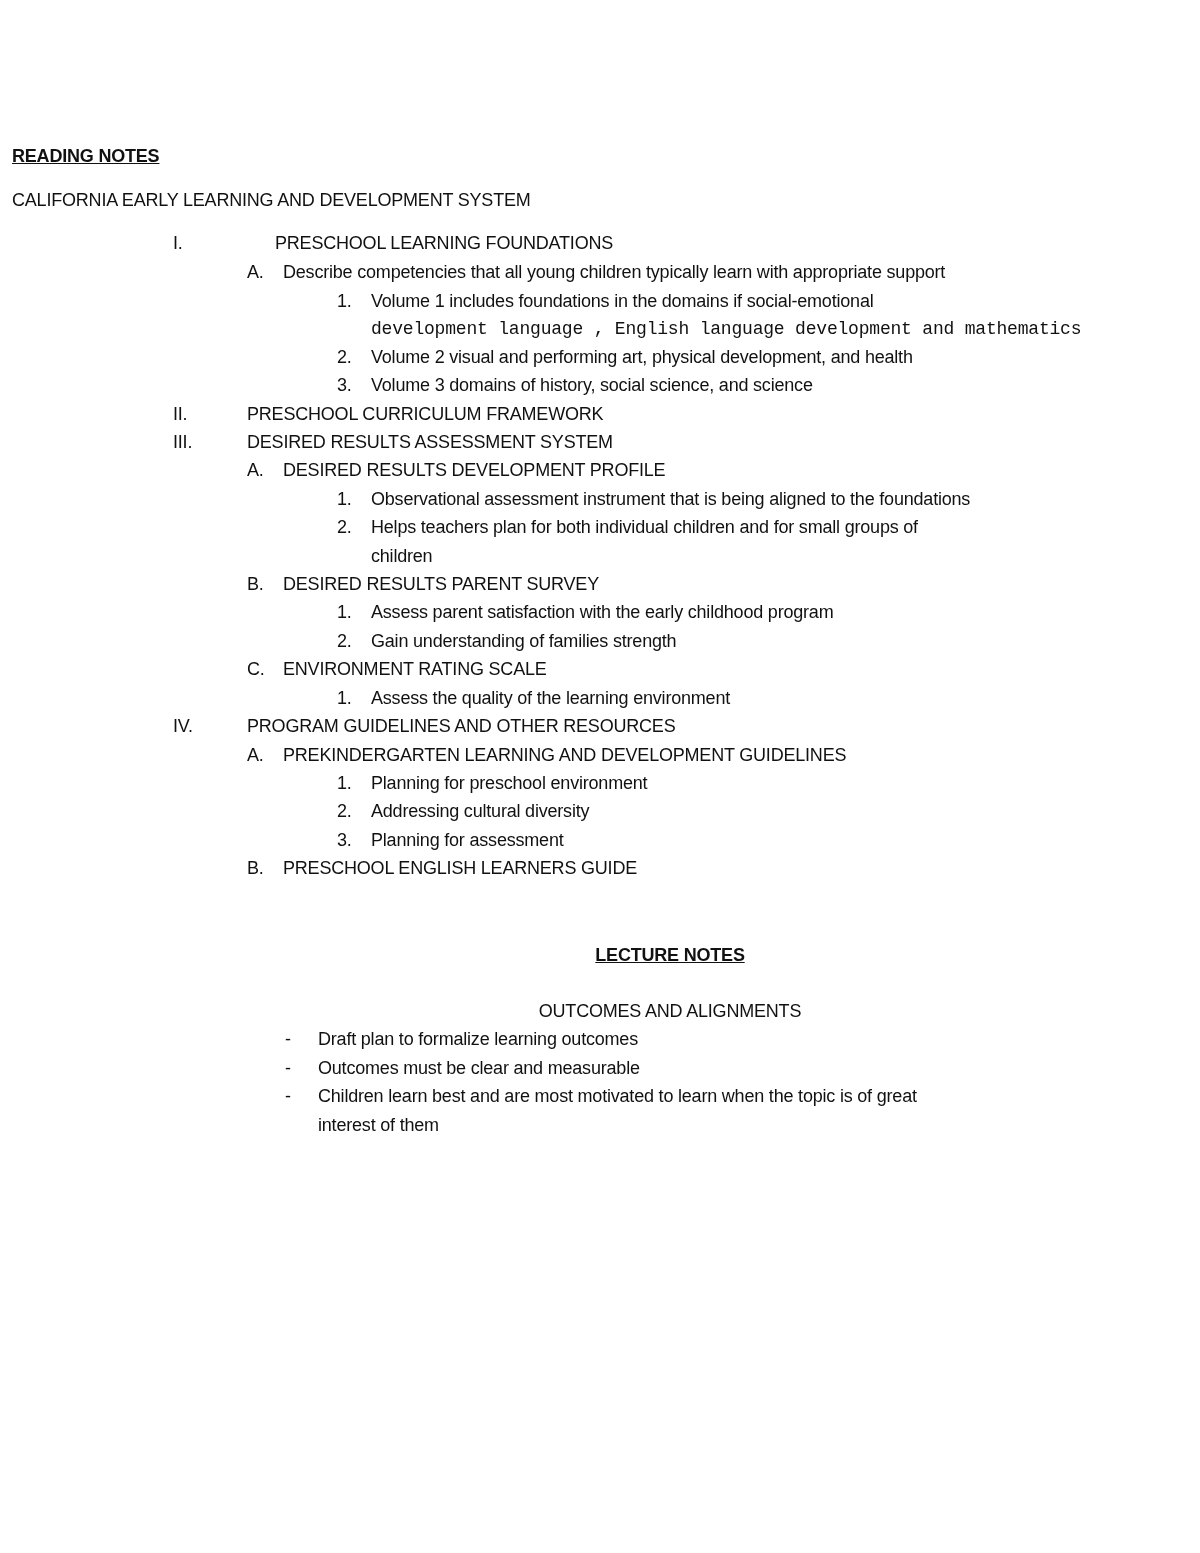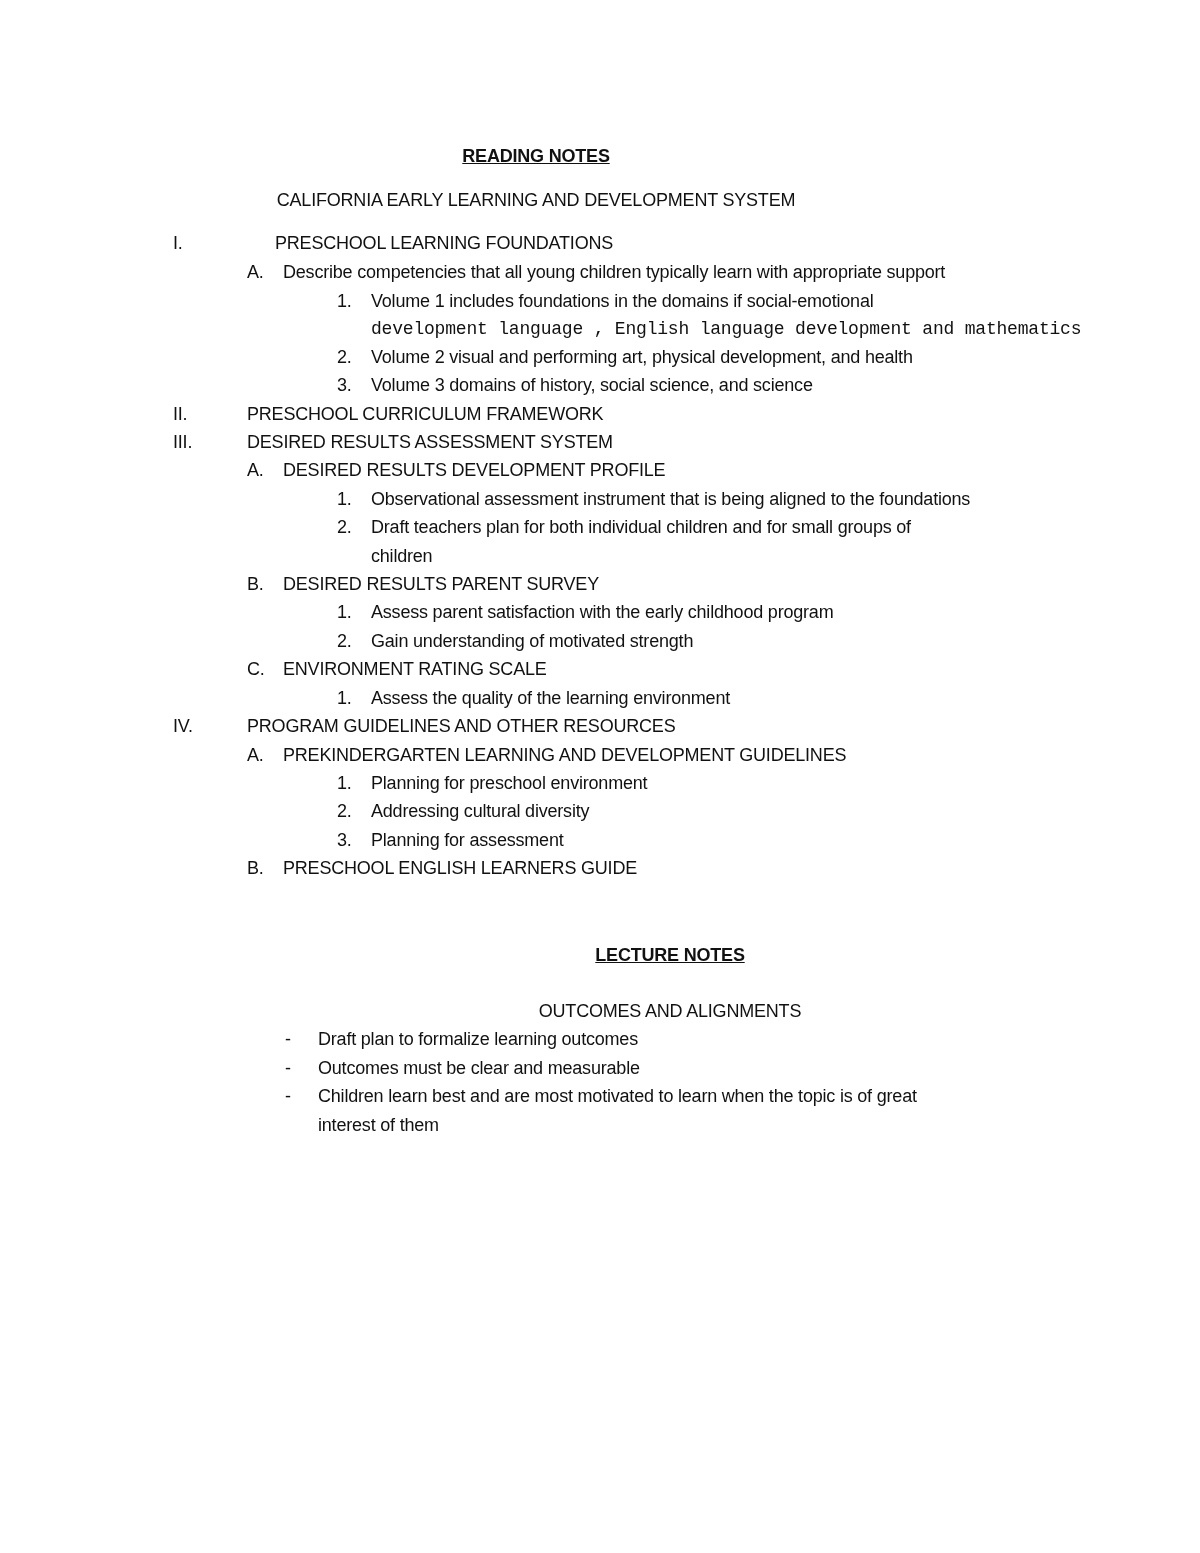--- a/index.html
+++ b/index.html
@@ -4,21 +4,21 @@
   <style>
     html, body { margin: 0; padding: 0; background: #ffffff; }
     body {
       width: 1200px; height: 1553px; position: relative; overflow: hidden;
       font-family: "Liberation Sans", "DejaVu Sans", sans-serif;
       color: #111111;
       font-size: 18px;
       letter-spacing: -0.2px;
     }
     .line { position: absolute; white-space: nowrap; line-height: 22px; }
-    .center { left: 0; width: 1072px; text-align: center; }
+    .center { left: 12px; width: 1072px; }
     .ul { text-decoration: underline; }
   </style>
 </head>
 <body>
 
 <div class="line center ul" style="top:145px;font-weight:bold;">READING NOTES</div>
 <div class="line center" style="top:189px;">CALIFORNIA EARLY LEARNING AND DEVELOPMENT SYSTEM</div>
 
 <div class="line" style="top:232px;left:173px;">I.</div>
 <div class="line" style="top:232px;left:247px;margin-left:28px;">PRESCHOOL LEARNING FOUNDATIONS</div>
@@ -35,29 +35,29 @@
 <div class="line" style="top:403px;left:173px;">II.</div>
 <div class="line" style="top:403px;left:247px;">PRESCHOOL CURRICULUM FRAMEWORK</div>
 
 <div class="line" style="top:431px;left:173px;">III.</div>
 <div class="line" style="top:431px;left:247px;">DESIRED RESULTS ASSESSMENT SYSTEM</div>
 <div class="line" style="top:459px;left:247px;">A.</div>
 <div class="line" style="top:459px;left:283px;">DESIRED RESULTS DEVELOPMENT PROFILE</div>
 <div class="line" style="top:488px;left:337px;">1.</div>
 <div class="line" style="top:488px;left:371px;">Observational assessment instrument that is being aligned to the foundations</div>
 <div class="line" style="top:516px;left:337px;">2.</div>
-<div class="line" style="top:516px;left:371px;">Draft teachers plan for both individual children and for small groups of</div>
+<div class="line" style="top:516px;left:371px;">Helps teachers plan for both individual children and for small groups of</div>
 <div class="line" style="top:545px;left:371px;">children</div>
 
 <div class="line" style="top:573px;left:247px;">B.</div>
 <div class="line" style="top:573px;left:283px;">DESIRED RESULTS PARENT SURVEY</div>
 <div class="line" style="top:601px;left:337px;">1.</div>
 <div class="line" style="top:601px;left:371px;">Assess parent satisfaction with the early childhood program</div>
 <div class="line" style="top:630px;left:337px;">2.</div>
-<div class="line" style="top:630px;left:371px;">Gain understanding of motivated strength</div>
+<div class="line" style="top:630px;left:371px;">Gain understanding of families strength</div>
 
 <div class="line" style="top:658px;left:247px;">C.</div>
 <div class="line" style="top:658px;left:283px;">ENVIRONMENT RATING SCALE</div>
 <div class="line" style="top:687px;left:337px;">1.</div>
 <div class="line" style="top:687px;left:371px;">Assess the quality of the learning environment</div>
 
 <div class="line" style="top:715px;left:173px;">IV.</div>
 <div class="line" style="top:715px;left:247px;">PROGRAM GUIDELINES AND OTHER RESOURCES</div>
 <div class="line" style="top:744px;left:247px;">A.</div>
 <div class="line" style="top:744px;left:283px;">PREKINDERGARTEN LEARNING AND DEVELOPMENT GUIDELINES</div>

